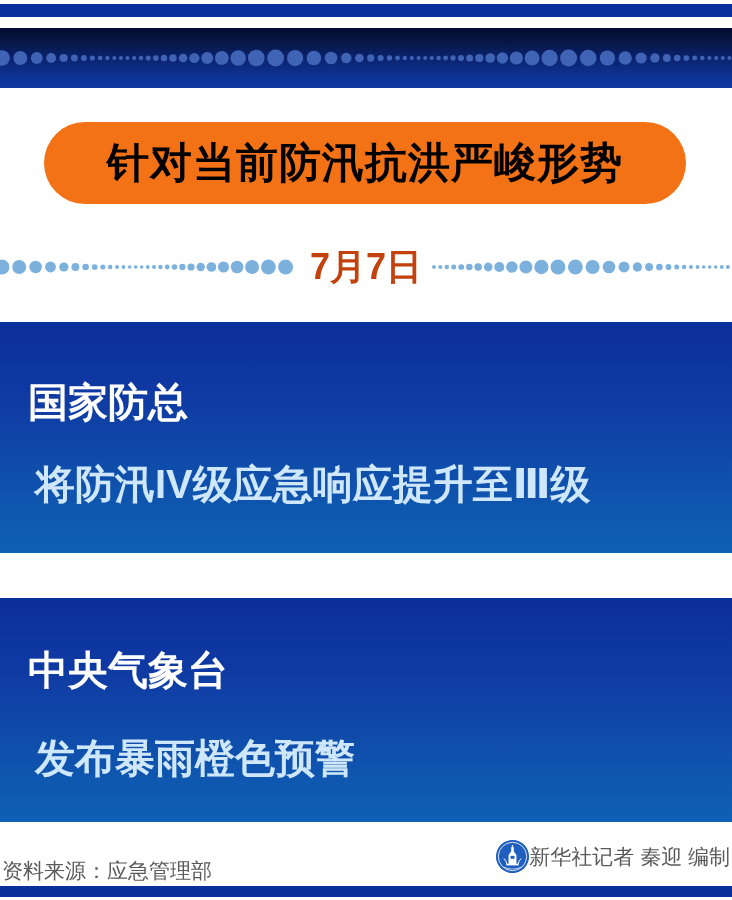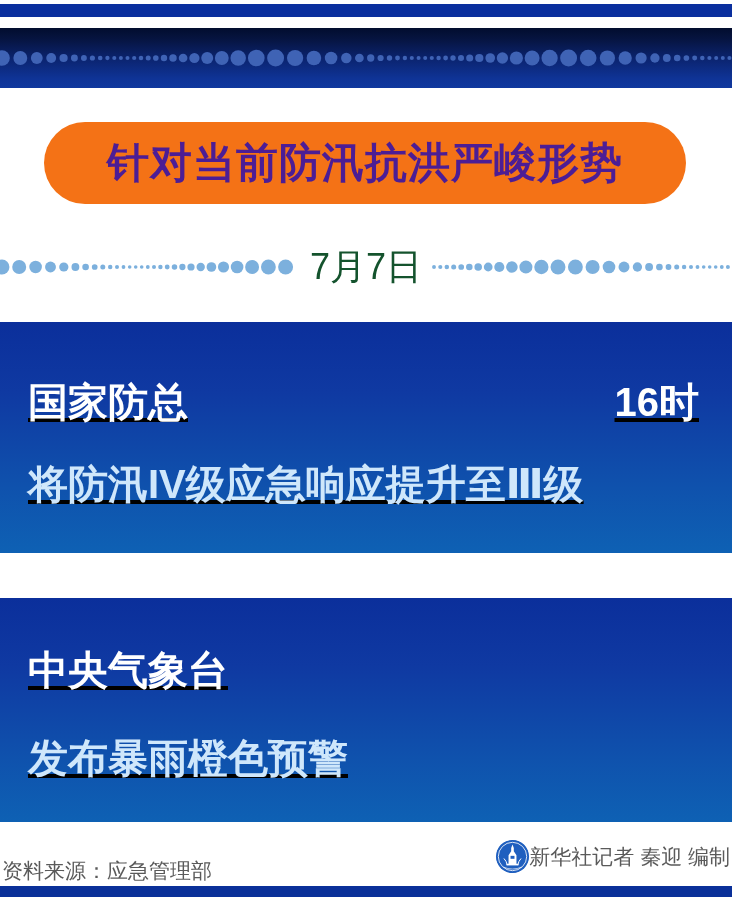--- a/index.html
+++ b/index.html
@@ -53,21 +53,21 @@
     position: absolute;
     left: 44px; top: 10px;
     width: 642px; height: 82px;
     background: #f47216;
     border-radius: 42px;
     display: flex;
     align-items: center;
     justify-content: center;
   }
   .orange-pill .pill-text {
-    color: #4c1d95;
+    color: #000000;
     font-size: 42px;
     font-weight: bold;
     letter-spacing: 1px;
     line-height: 1;
     white-space: nowrap;
   }
 
   
   .date-row {
     position: absolute;
@@ -80,52 +80,50 @@
   }
   .date-dots-left { left: 0; width: 300px; }
   .date-dots-right { left: 432px; width: 300px; }
   .date-label {
     position: absolute;
     left: 300px; top: 0;
     width: 132px; height: 58px;
     display: flex;
     align-items: center;
     justify-content: center;
-    color: #14532d;
+    color: #c2410c;
     font-size: 36px;
-    font-weight: normal;
+    font-weight: bold;
     line-height: 1;
     white-space: nowrap;
     background: #ffffff;
   }
 
   
   .panel {
     position: absolute;
     left: 0;
     width: 732px;
     background: linear-gradient(to bottom, #0b2f9b 0%, #0f39a2 30%, #0f52ad 72%, #0e61b4 100%);
     box-sizing: border-box;
     padding: 0 28px;
   }
   #panel-1 { top: 322px; height: 231px; }
   #panel-2 { top: 598px; height: 224px; }
 
   .panel-row {
     position: absolute;
     left: 28px;
-    right: 33px;
+    right: 22px;
     display: flex;
     align-items: baseline;
-    justify-content: space-between;
-    text-decoration: underline;
   }
   .panel-line-1 { color: #ffffff; font-size: 40px; font-weight: bold; line-height: 1; white-space: nowrap; }
   .panel-time   { color: #ffffff; font-size: 40px; font-weight: bold; line-height: 1; white-space: nowrap; }
-  .panel-line-2 { color: #cfe7fb; font-size: 40px; font-weight: bold; line-height: 1; white-space: nowrap; }
+  .panel-line-2 { color: #cfe7fb; font-size: 40px; font-weight: bold; line-height: 1; white-space: nowrap; margin-left: 7px; }
 
   #panel-1 .row-top { top: 60px; }
   #panel-1 .row-bot { top: 142px; }
   #panel-2 .row-top { top: 52px; }
   #panel-2 .row-bot { top: 140px; }
 
   
   .footer {
     position: absolute;
     left: 0; top: 832px;
@@ -303,21 +301,20 @@
       <circle cx="277.7" cy="29" r="1.80" fill="#7cb0dd"></circle>
       <circle cx="283.7" cy="29" r="1.82" fill="#7cb0dd"></circle>
       <circle cx="289.8" cy="29" r="1.89" fill="#7cb0dd"></circle>
       <circle cx="295.9" cy="29" r="2.01" fill="#7cb0dd"></circle>
     </svg>
 </div>
 
 <div class="panel" id="panel-1">
   <div class="panel-row row-top">
     <span class="panel-line-1">国家防总</span>
-    <span class="panel-time">16时</span>
   </div>
   <div class="panel-row row-bot">
     <span class="panel-line-2">将防汛IV级应急响应提升至Ⅲ级</span>
   </div>
 </div>
 
 <div class="panel" id="panel-2">
   <div class="panel-row row-top">
     <span class="panel-line-1">中央气象台</span>
     <span class="panel-time"></span>

